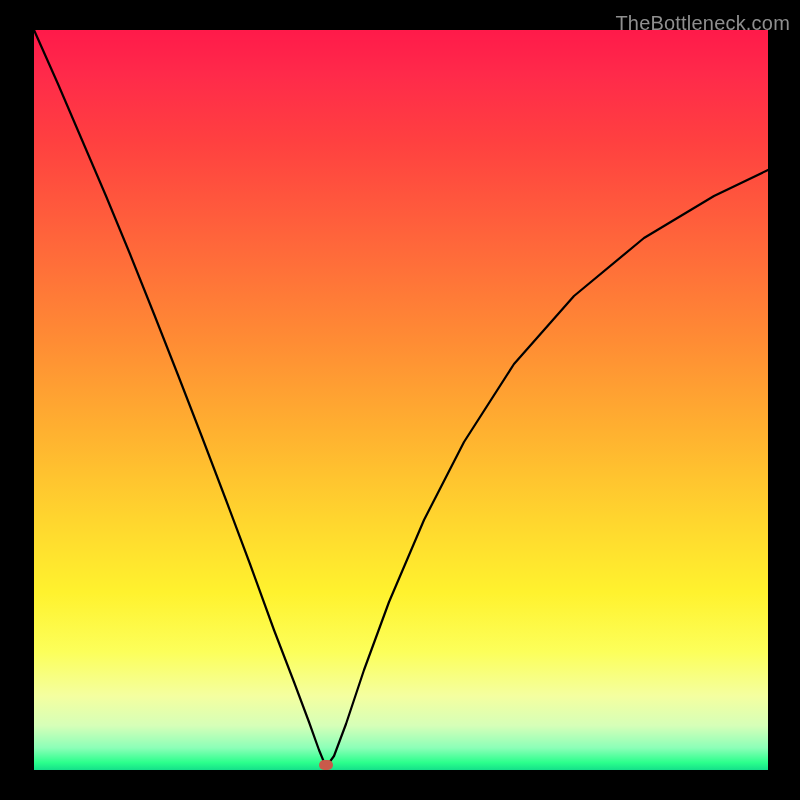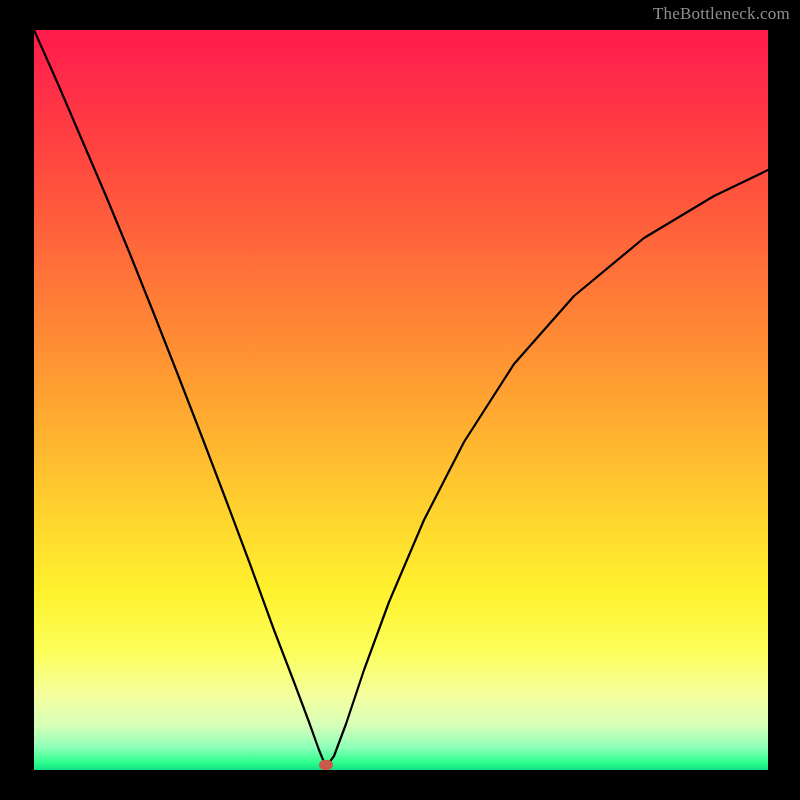--- a/index.html
+++ b/index.html
@@ -45,28 +45,27 @@
   .marker {
     position: absolute;
     width: 14px;
     height: 10px;
     background: #c95a4a;
     border-radius: 5px;
     transform: translate(-50%, -50%);
   }
   .watermark {
     position: absolute;
-    top: 4px;
+    top: 12px;
     right: 10px;
     color: #8f8f8f;
-    font-size: 17px;
+    font-size: 20px;
     font-weight: 500;
     letter-spacing: 0.2px;
     user-select: none;
-    font-family: Liberation Serif, serif;
   }
   svg.curve {
     position: absolute;
     left: 0;
     top: 0;
     width: 734px;
     height: 740px;
     overflow: visible;
   }
 </style>

